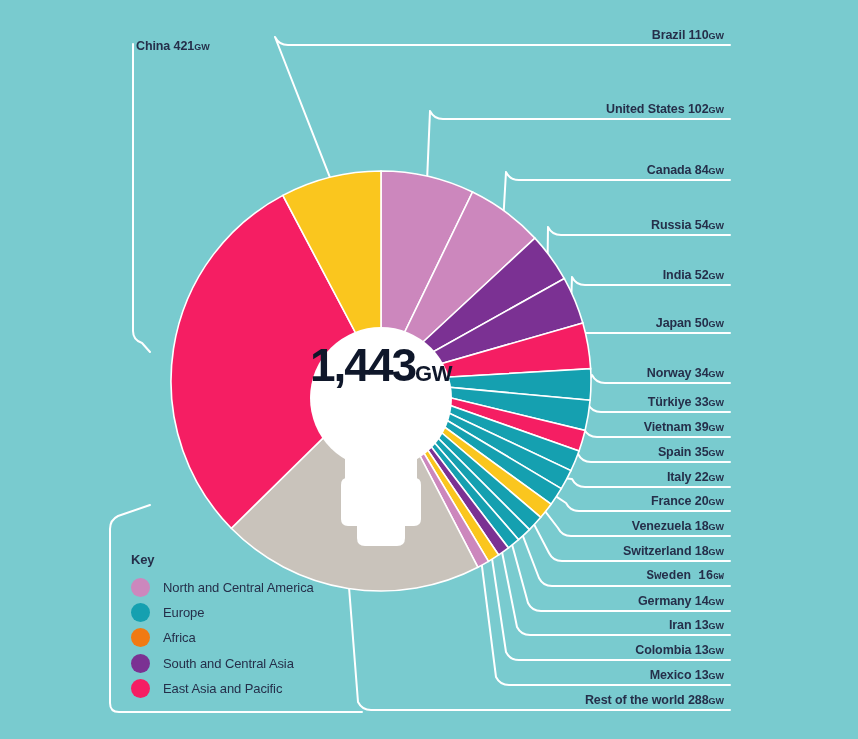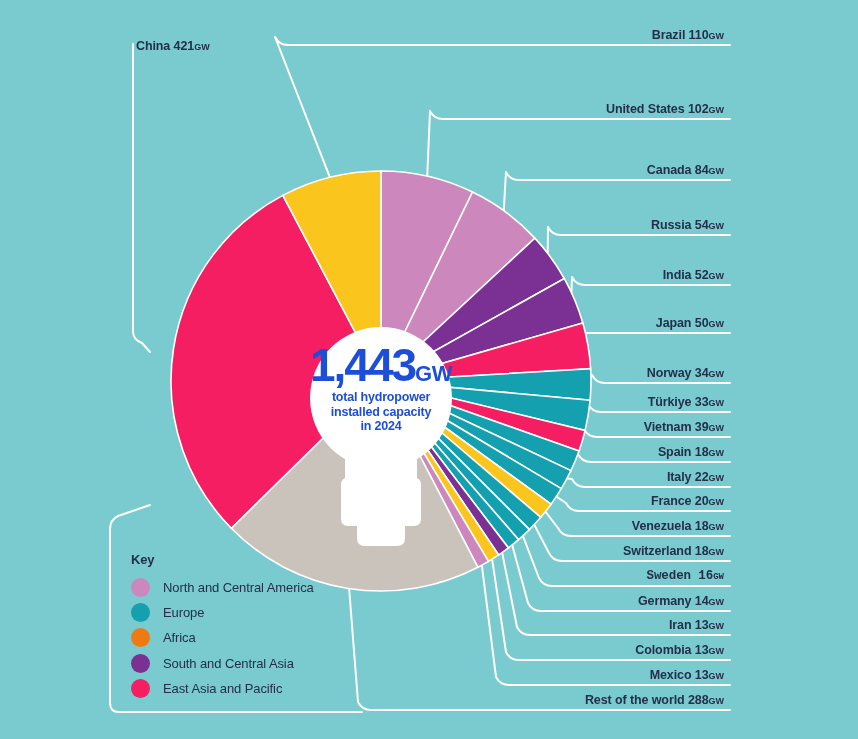--- a/index.html
+++ b/index.html
@@ -36,21 +36,21 @@
   .key-dot{width:19px;height:19px;border-radius:50%;flex:0 0 auto;}
   .key-label{
     margin-left:13px;font-size:13px;color:#252f4a;
     font-family:"Liberation Sans", sans-serif;font-weight:400;
     letter-spacing:-0.1px;white-space:nowrap;
   }
 
   
   #bulbtext{
     position:absolute;left:297px;top:343px;width:168px;
-    text-align:center;color:#1d4ed8;pointer-events:none;
+    text-align:center;color:#0f172a;pointer-events:none;
   }
   #bulbtext .big{
     font-family:"Liberation Sans", sans-serif;
     font-weight:bold;font-size:46px;line-height:44px;
     letter-spacing:-2px;display:inline-block;
   }
   #bulbtext .bigunit{
     font-weight:bold;font-size:22px;letter-spacing:-0.5px;
   }
   #bulbtext .sub{
@@ -119,39 +119,34 @@
       <path d="M345 455 L345 480 Q345 488 353 488 L409 488 Q417 488 417 480 L417 455 Z"></path>
       <path d="M347 478 Q341 478 341 485 L341 519 Q341 526 348 526 L414 526 Q421 526 421 519 L421 485 Q421 478 415 478 Z"></path>
       <path d="M357 520 L405 520 L405 538 Q405 546 397 546 L365 546 Q357 546 357 538 Z"></path>
     </g>
   </svg>
 
   <div id="bulbtext">
     <div>
       <span class="big">1,443</span><span class="bigunit">GW</span>
     </div>
-    <div class="sub">
-      <div>total hydropower</div>
-      <div>installed capacity</div>
-      <div>in 2024</div>
-    </div>
   </div>
 
   <div id="callouts">
       <div class="lbl left" style="left: 136px; top: 39px;"><span>China 421</span><span class="unit">GW</span></div>
       <div class="lbl right" style="left: auto; right: 134px; top: 42px;"><span>Brazil 110</span><span class="unit">GW</span></div>
       <div class="lbl right" style="left: auto; right: 134px; top: 116px;"><span>United States 102</span><span class="unit">GW</span></div>
       <div class="lbl right" style="left: auto; right: 134px; top: 177px;"><span>Canada 84</span><span class="unit">GW</span></div>
       <div class="lbl right" style="left: auto; right: 134px; top: 232px;"><span>Russia 54</span><span class="unit">GW</span></div>
       <div class="lbl right" style="left: auto; right: 134px; top: 282px;"><span>India 52</span><span class="unit">GW</span></div>
       <div class="lbl right" style="left: auto; right: 134px; top: 330px;"><span>Japan 50</span><span class="unit">GW</span></div>
       <div class="lbl right" style="left: auto; right: 134px; top: 380px;"><span>Norway 34</span><span class="unit">GW</span></div>
       <div class="lbl right" style="left: auto; right: 134px; top: 409px;"><span>Türkiye 33</span><span class="unit">GW</span></div>
       <div class="lbl right" style="left: auto; right: 134px; top: 434px;"><span>Vietnam 39</span><span class="unit">GW</span></div>
-      <div class="lbl right" style="left: auto; right: 134px; top: 459px;"><span>Spain 18</span><span class="unit">GW</span></div>
+      <div class="lbl right" style="left: auto; right: 134px; top: 459px;"><span>Spain 35</span><span class="unit">GW</span></div>
       <div class="lbl right" style="left: auto; right: 134px; top: 484px; margin-left: 48px;"><span>Italy 22</span><span class="unit">GW</span></div>
       <div class="lbl right" style="left: auto; right: 134px; top: 508px;"><span>France 20</span><span class="unit">GW</span></div>
       <div class="lbl right" style="left: auto; right: 134px; top: 533px;"><span>Venezuela 18</span><span class="unit">GW</span></div>
       <div class="lbl right" style="left: auto; right: 134px; top: 558px;"><span>Switzerland 18</span><span class="unit">GW</span></div>
       <div class="lbl right" style="left: auto; right: 134px; top: 583px; font-family: Liberation Mono, monospace;"><span>Sweden 16</span><span class="unit">GW</span></div>
       <div class="lbl right" style="left: auto; right: 134px; top: 608px;"><span>Germany 14</span><span class="unit">GW</span></div>
       <div class="lbl right" style="left: auto; right: 134px; top: 632px;"><span>Iran 13</span><span class="unit">GW</span></div>
       <div class="lbl right" style="left: auto; right: 134px; top: 657px;"><span>Colombia 13</span><span class="unit">GW</span></div>
       <div class="lbl right" style="left: auto; right: 134px; top: 682px;"><span>Mexico 13</span><span class="unit">GW</span></div>
       <div class="lbl right" style="left: auto; right: 134px; top: 707px;"><span>Rest of the world 288</span><span class="unit">GW</span></div>

